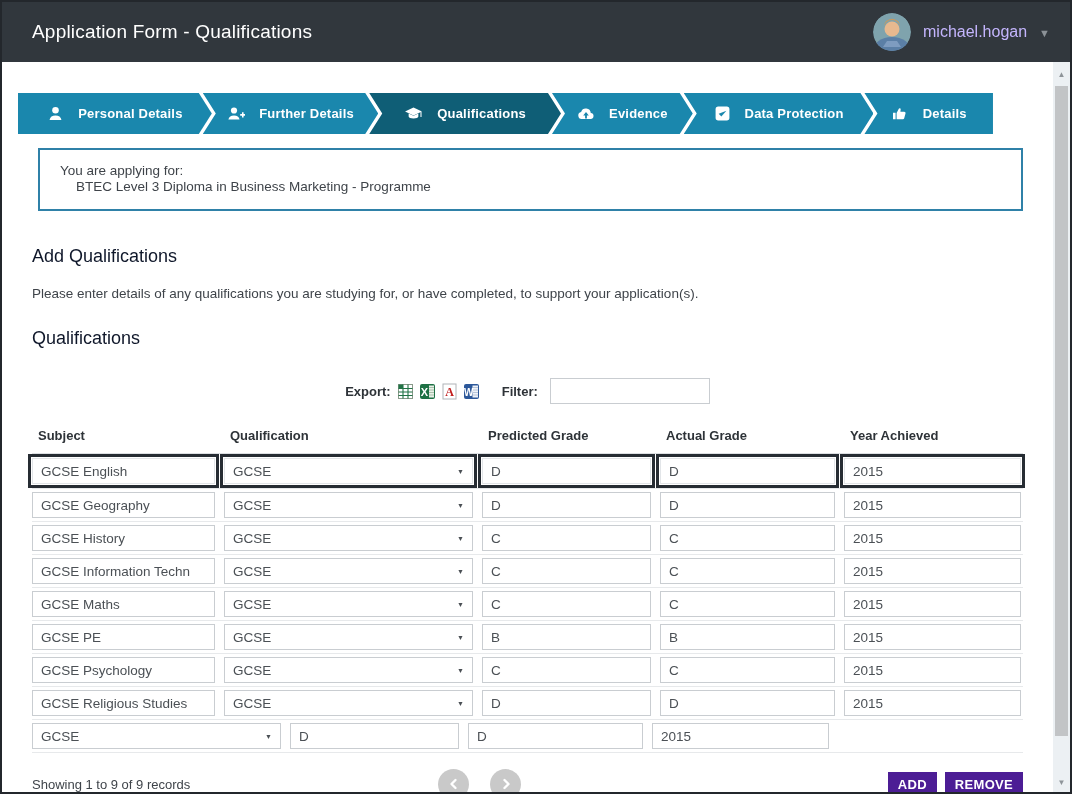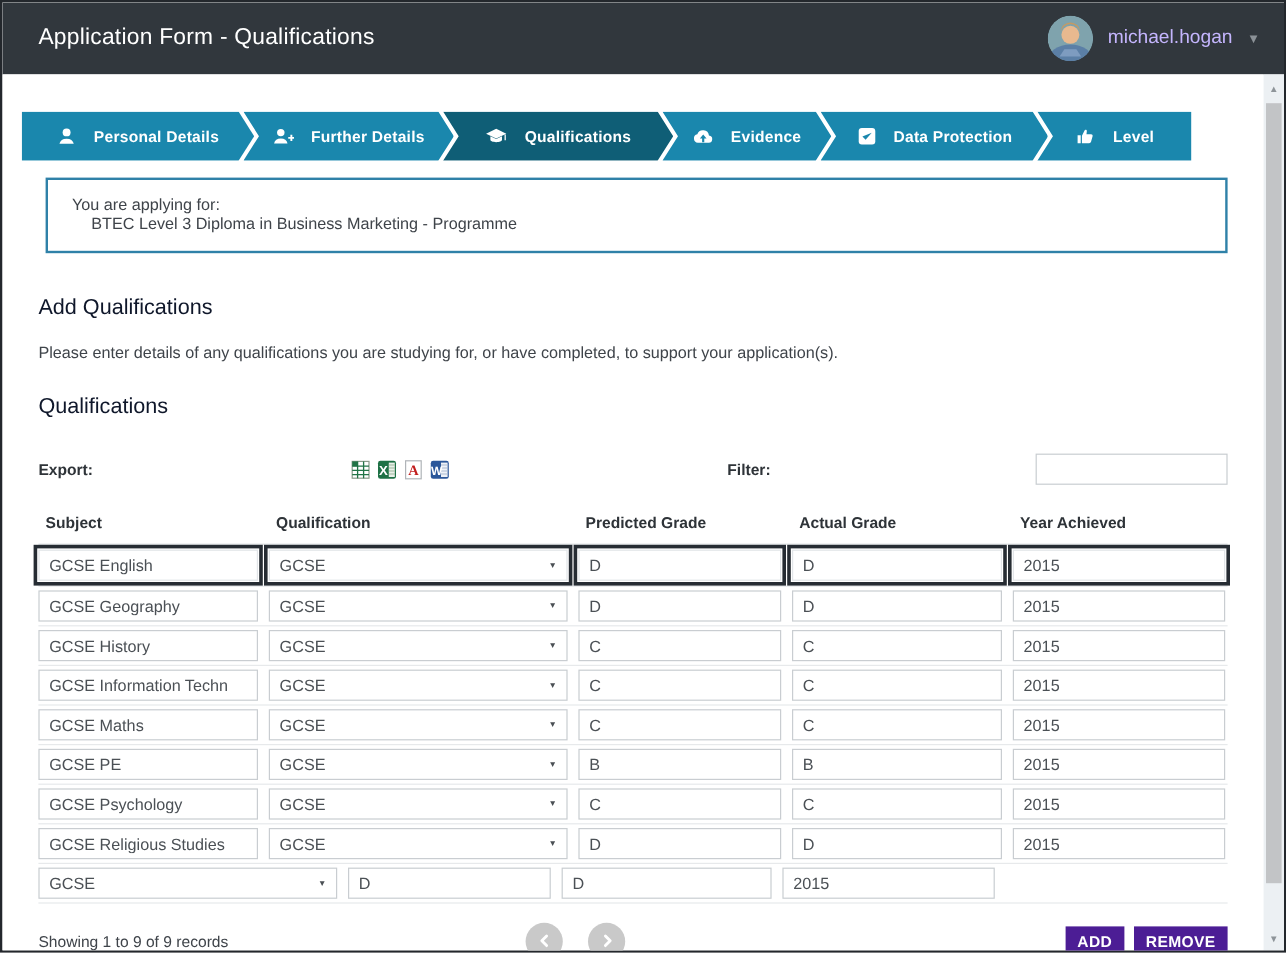--- a/index.html
+++ b/index.html
@@ -48,21 +48,21 @@
   .apply-box { margin:14px 0 0 20px; width:985px; border:2px solid #2f81a8;
                padding:13px 20px 15px 20px; }
   .apply-label { font-size:13.5px; color:#3f444a; }
   .apply-value { font-size:13.5px; color:#3f444a; margin:1px 0 0 16px; }
 
   h2.sect { font-size:18px; font-weight:400; color:#0f172a; margin:35px 0 0 14px; }
   p.desc  { font-size:13.5px; color:#3f444a; margin:19px 0 0 14px; }
   h2.grid-title { margin-top:27px; }
 
   
-  .tools-row { display:flex; align-items:center; justify-content:space-between;
+  .tools-row { display:flex; align-items:center; justify-content:center;
                margin:29px 0 16px 14px; width:991px; gap:6px; }
   .tools-label { font-size:13px; font-weight:700; color:#2e3338; }
   .export-icons { display:flex; align-items:center; gap:5px; margin-right:16px; }
   .exp-icon { width:17px; height:17px; display:inline-flex; cursor:pointer; }
   .filter-input { width:160px; height:26px; border:1px solid #c9cdd1; margin-left:6px;
                   font-size:13px; color:#4b5055; padding:0 6px; outline:none; }
 
   
   .grid { margin:10px 0 0 14px; width:991px; }
   .thead { display:flex; gap:9px; padding:8px 0 10px 0; border-bottom:1px solid #dcdfe2; }
@@ -165,21 +165,21 @@
           </span>
           <span class="slabel">Data Protection</span>
         </div>
         <div class="step s6">
           <span class="sicon">
             <svg width="18" height="17" viewBox="0 0 18 16">
               <path d="M2 7.2h2.6v6.6H2Z" fill="#fff"></path>
               <path d="M5.6 13.8V7.6l2.2-4.4c.4-.9 2-.6 1.9.6l-.3 2.5h3.8c.9 0 1.6.8 1.3 1.7l-1.3 4.7c-.2.7-.9 1.1-1.6 1.1Z" fill="#fff"></path>
             </svg>
           </span>
-          <span class="slabel">Level</span>
+          <span class="slabel">Details</span>
         </div>
       </div>
 
     <div class="apply-box">
       <div class="apply-label">You are applying for:</div>
       <div class="apply-value">BTEC Level 3 Diploma in Business Marketing - Programme</div>
     </div>
 
     <h2 class="sect">Add Qualifications</h2>
     <p class="desc">Please enter details of any qualifications you are studying for, or have completed, to support your application(s).</p>

